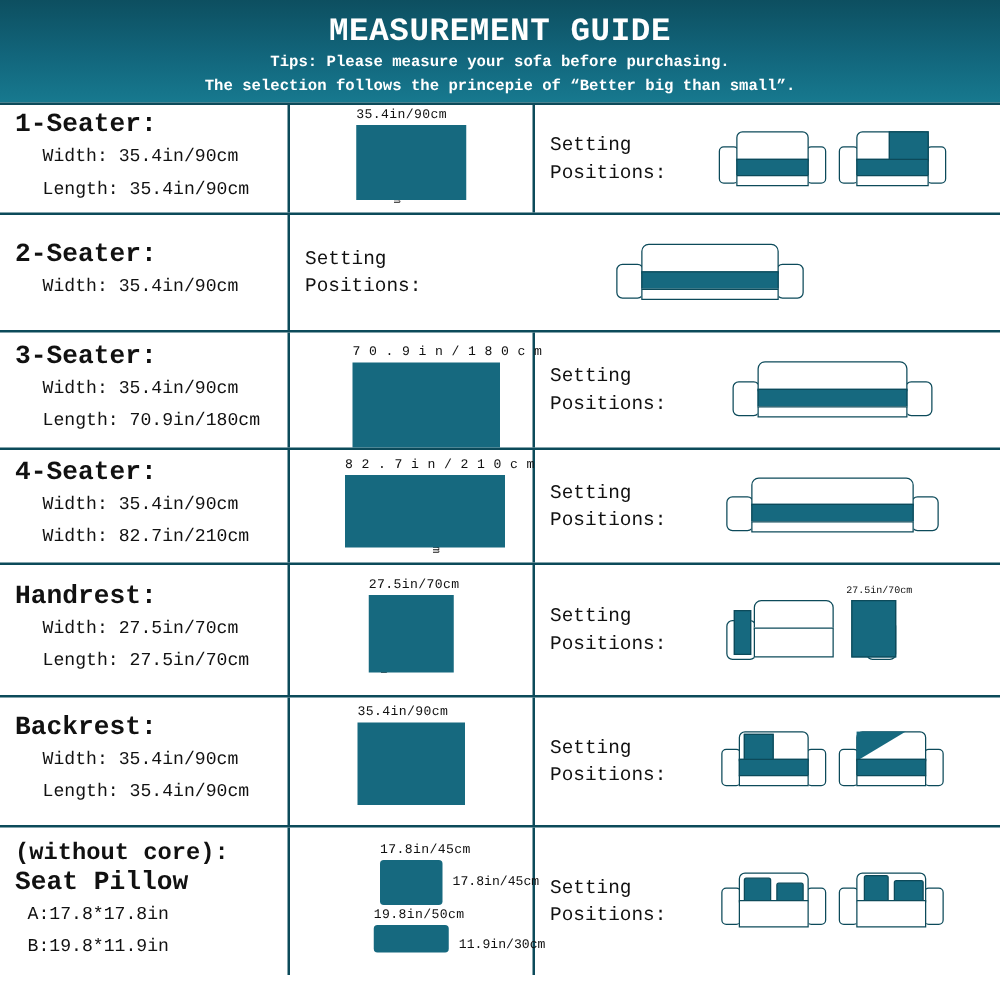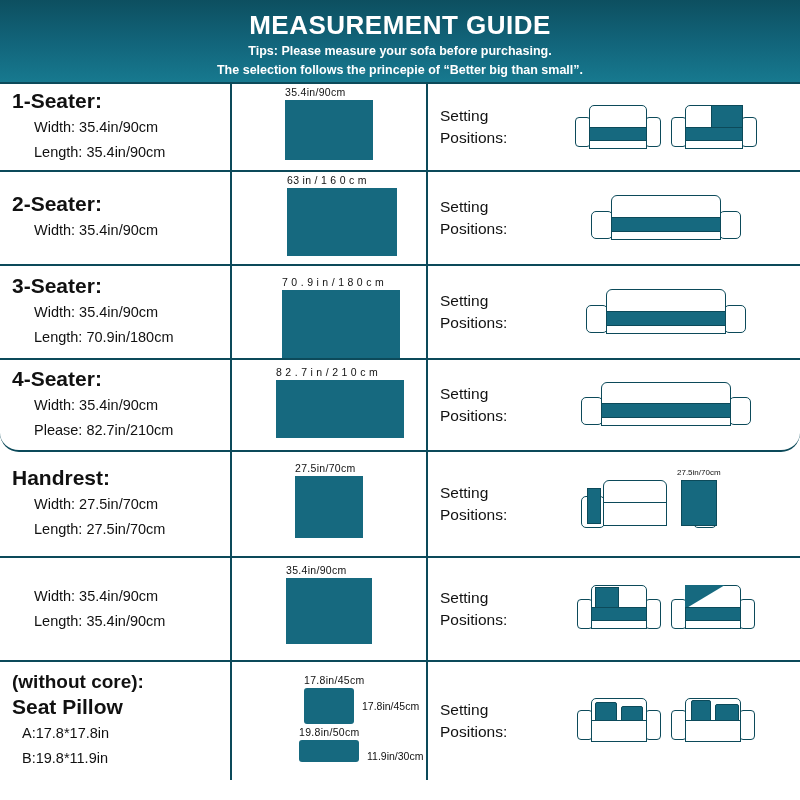--- a/index.html
+++ b/index.html
@@ -3,21 +3,21 @@
 <meta charset="utf-8">
 <style>
   html,body{margin:0;padding:0;}
   body{
     width:800px;height:800px;
     background:#ffffff;
     font-family:"Liberation Sans", sans-serif;
     color:#111;
     overflow:hidden;
   }
-  .page{width:800px;height:644px;position:relative;}
+  .page{width:800px;height:644px;position:relative;font-family:Liberation Mono, monospace;}
 
   
   .header{
     background:linear-gradient(180deg,#0d4f60 0%,#12667c 55%,#17798f 100%);
     color:#fff;
     text-align:center;
     padding:8px 10px 10px 10px;
     box-sizing:border-box;
     height:82px;
   }
@@ -189,27 +189,20 @@
           </div>
         </div>
       </div>
     </div>
 
     <div class="row" style="height:94px;">
       <div class="c-label">
         <div class="title">2-Seater:</div>
         <div class="dim">Width: 35.4in/90cm</div>
       </div>
-      <div class="c-swatch">
-        <div class="sw-wrap" style="margin-top:8px;margin-left:26px;">
-          <div class="lbl-top">63 in / 1 6 0 c m</div>
-          <div class="lbl-right">35.4in/90cm</div>
-          <div class="sw" style="width:110px;height:68px;"></div>
-        </div>
-      </div>
       <div class="c-setting">
         <div class="set-txt">
           <div>Setting</div>
           <div>Positions:</div>
         </div>
         <div class="set-art">
           <div class="sofa" style="width:150px;height:58px;">
             <div class="white" style="left:0;top:22px;width:22px;height:28px;border-radius:5px;"></div>
             <div class="white" style="right:0;top:22px;width:22px;height:28px;border-radius:5px;"></div>
             <div class="white" style="left:20px;top:6px;width:110px;height:24px;border-radius:6px 6px 0 0;"></div>
@@ -243,25 +236,25 @@
             <div class="white" style="left:0;top:22px;width:22px;height:28px;border-radius:5px;"></div>
             <div class="white" style="right:0;top:22px;width:22px;height:28px;border-radius:5px;"></div>
             <div class="white" style="left:20px;top:6px;width:120px;height:24px;border-radius:6px 6px 0 0;"></div>
             <div class="teal" style="left:20px;top:28px;width:120px;height:15px;"></div>
             <div class="white" style="left:20px;top:42px;width:120px;height:9px;"></div>
           </div>
         </div>
       </div>
     </div>
 
-    <div class="row" style="height:92px;border-radius:19px;">
+    <div class="row" style="height:92px;">
       <div class="c-label">
         <div class="title">4-Seater:</div>
         <div class="dim">Width: 35.4in/90cm</div>
-        <div class="dim">Please: 82.7in/210cm</div>
+        <div class="dim">Width: 82.7in/210cm</div>
       </div>
       <div class="c-swatch">
         <div class="sw-wrap" style="margin-top:8px;margin-left:22px;">
           <div class="lbl-top">8 2 . 7 i n / 2 1 0 c m</div>
           <div class="lbl-right">35.4in/90cm</div>
           <div class="sw" style="width:128px;height:58px;"></div>
         </div>
       </div>
       <div class="c-setting">
         <div class="set-txt">
@@ -307,20 +300,21 @@
             <div class="white" style="right:34px;top:30px;width:24px;height:32px;border-radius:5px;"></div>
             <div class="teal" style="left:6px;top:22px;width:14px;height:36px;"></div>
             <div class="teal" style="left:100px;top:14px;width:36px;height:46px;"></div>
           </div>
         </div>
       </div>
     </div>
 
     <div class="row" style="height:104px;">
       <div class="c-label">
+        <div class="title">Backrest:</div>
         <div class="dim">Width: 35.4in/90cm</div>
         <div class="dim">Length: 35.4in/90cm</div>
       </div>
       <div class="c-swatch">
         <div class="sw-wrap" style="margin-top:4px;">
           <div class="lbl-top">35.4in/90cm</div>
           <div class="lbl-right">35.4in/90cm</div>
           <div class="sw" style="width:86px;height:66px;"></div>
         </div>
       </div>

